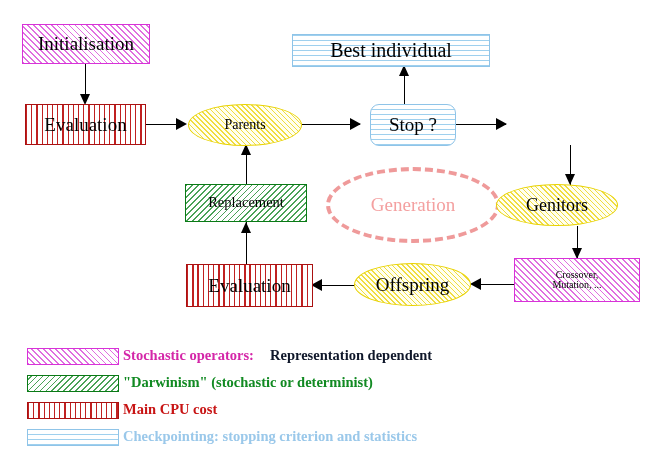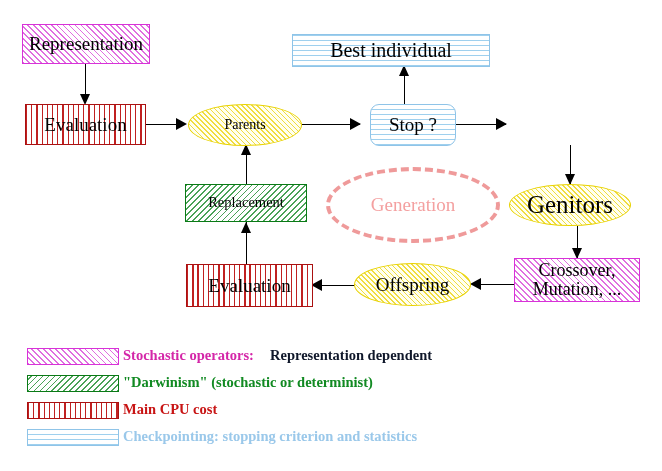--- a/index.html
+++ b/index.html
@@ -175,45 +175,45 @@
   <div class="arrow arrow-u" style="left:240.5px; top:222px;"></div>
 
   <div class="vline" style="left:246px; top:146px; height:40px;"></div>
   <div class="arrow arrow-u" style="left:240.5px; top:144px;"></div>
 
   <div class="dashed-ellipse" style="left:326px; top:167px; width:174px; height:76px; font-size:19px;">
     <span>Generation</span>
   </div>
 
   <div class="node fill-magenta" style="left:22px; top:24px; width:128px; height:40px; font-size:19px;">
-    <span>Representation</span>
+    <span>Initialisation</span>
   </div>
 
   <div class="node fill-red" style="left:25px; top:104px; width:121px; height:41px; font-size:19px;">
     <span>Evaluation</span>
   </div>
 
   <div class="node fill-yellow ellipse" style="left:188px; top:104px; width:114px; height:42px; font-size:14px;">
     <span>Parents</span>
   </div>
 
   <div class="node fill-blue" style="left:292px; top:34px; width:198px; height:33px; font-size:20px;">
     <span>Best individual</span>
   </div>
 
   <div class="node fill-blue rounded" style="left:362px; top:104px; width:86px; height:42px; font-size:19px;margin-left:8px;">
     <span>Stop ?</span>
   </div>
 
 
-  <div class="node fill-yellow ellipse" style="left:509px; top:184px; width:122px; height:42px; font-size:25px;">
+  <div class="node fill-yellow ellipse" style="left:496px; top:184px; width:122px; height:42px; font-size:18px;">
     <span>Genitors</span>
   </div>
 
-  <div class="node fill-magenta" style="left:514px; top:258px; width:126px; height:44px; font-size:18px;">
+  <div class="node fill-magenta" style="left:514px; top:258px; width:126px; height:44px; font-size:10px;">
     <span>Crossover,
 Mutation, ...</span>
   </div>
 
   <div class="node fill-yellow ellipse" style="left:354px; top:263px; width:117px; height:43px; font-size:19px;">
     <span>Offspring</span>
   </div>
 
   <div class="node fill-red" style="left:186px; top:264px; width:127px; height:43px; font-size:19px;">
     <span>Evaluation</span>

